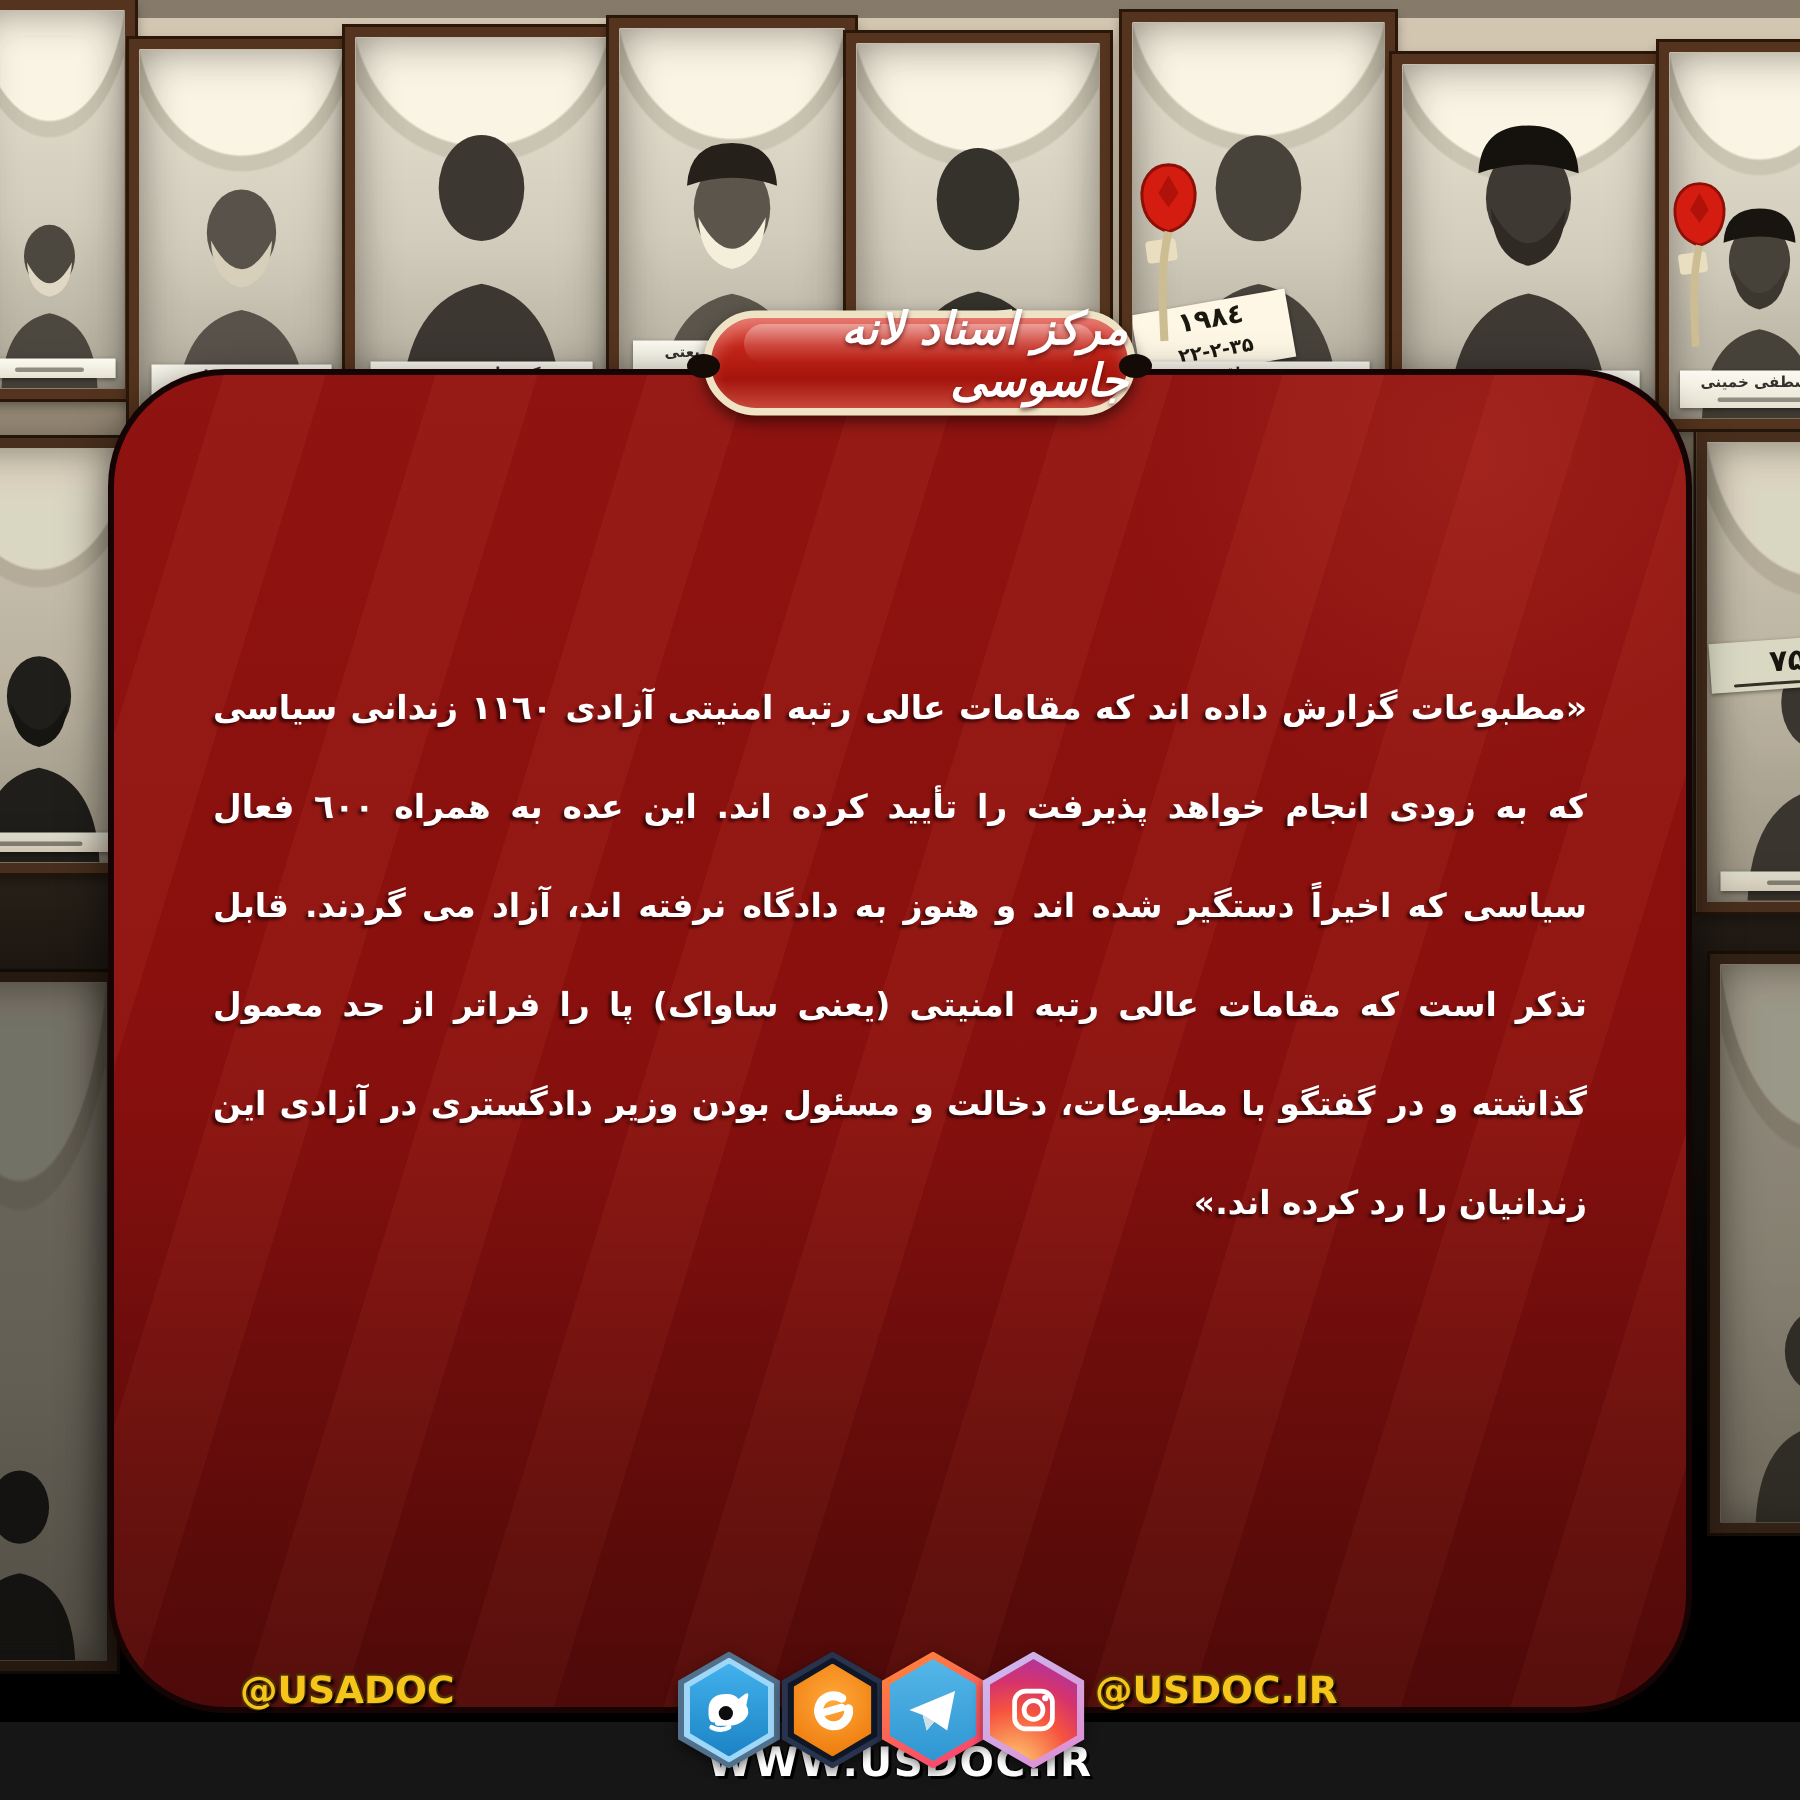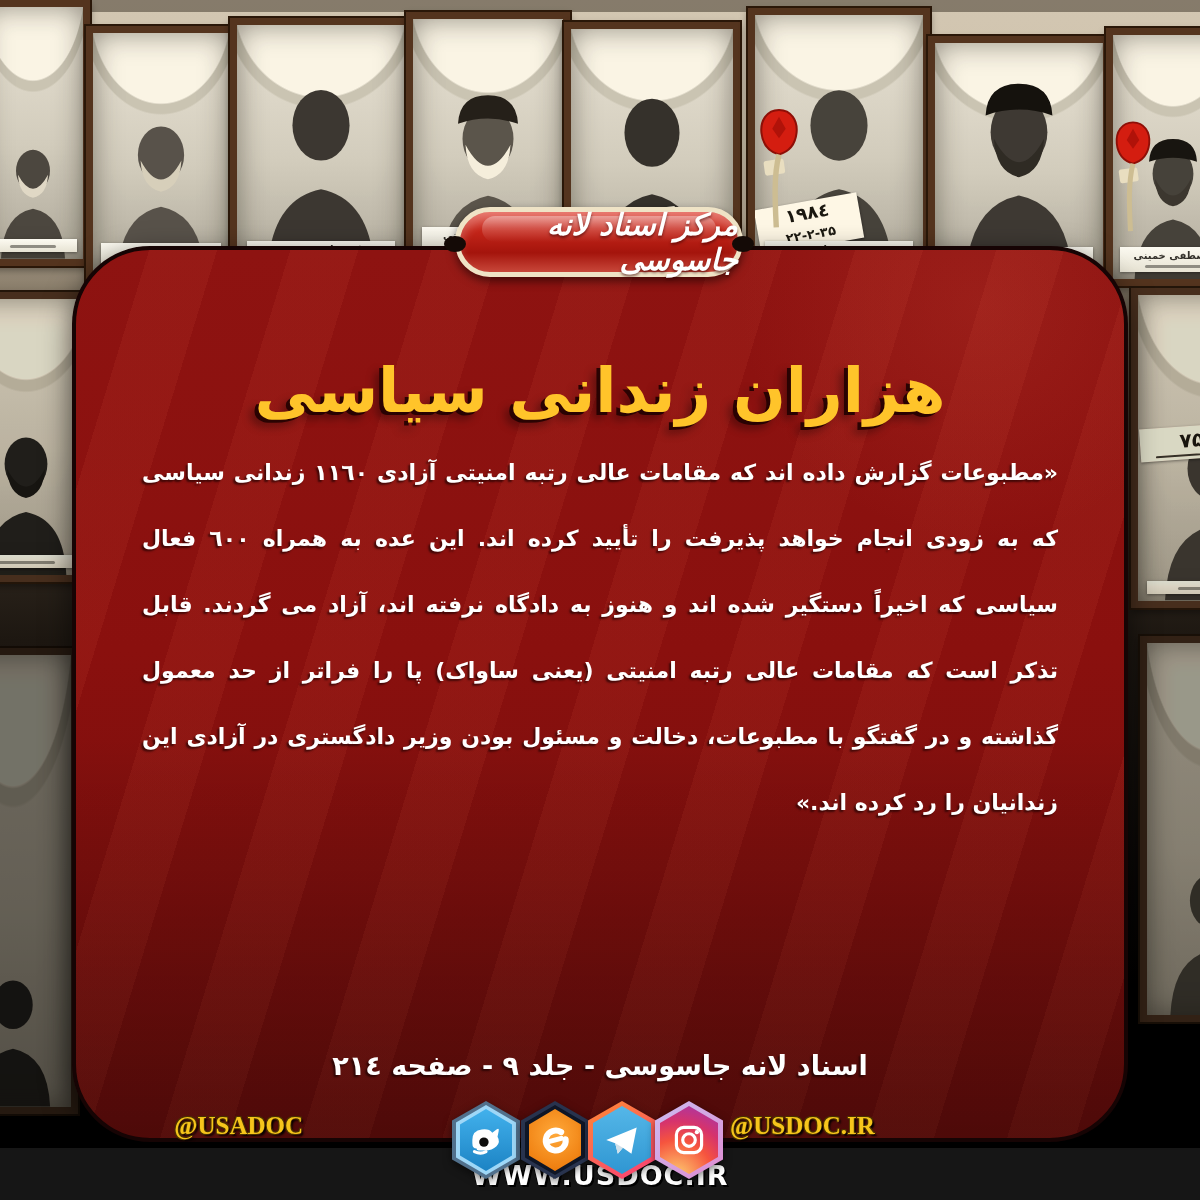--- a/index.html
+++ b/index.html
@@ -53,39 +53,39 @@
   .panel-title{position:absolute;top:62px;left:0;right:0;text-align:center;
          font-size:62px;font-weight:bold;color:#ffc42a;letter-spacing:0px;
          text-shadow:-4px 3px 0 rgba(38,2,2,.95), -8px 7px 8px rgba(0,0,0,.35);}
   .panel-body{position:absolute;top:168px;left:0;right:0;padding:0 66px;direction:rtl;
          text-align:justify;text-align-last:right;font-size:22px;font-weight:bold;color:#ffffff;
          line-height:66px;text-shadow:-2px 2px 2px rgba(25,0,0,.65);}
   .panel-source{position:absolute;top:800px;left:0;right:0;text-align:center;direction:rtl;
          font-size:27px;font-weight:bold;color:#fff;text-shadow:-2px 2px 2px rgba(25,0,0,.7);}
 
   
-  .pill{position:absolute;left:455px;top:207px;width:288px;height:70px;z-index:6;
+  .pill{position:absolute;left:469px;top:207px;width:288px;height:70px;z-index:6;
         border-radius:42px;border:5px solid #efe3c6;box-sizing:border-box;
         background:linear-gradient(180deg,#e2564a 0%,#c32519 32%,#a4140c 68%,#c8473a 100%);
         box-shadow:0 4px 10px rgba(0,0,0,.55), inset 0 8px 10px rgba(255,255,255,.22);
-        display:flex;align-items:center;justify-content:center;}
+        display:flex;align-items:flex-end;justify-content:center;}
   .pill::before,.pill::after{content:"";position:absolute;top:24px;width:22px;height:16px;
         background:#140a06;border-radius:50%;z-index:-1;}
   .pill::before{left:-16px;} .pill::after{right:-16px;}
   .pill-gloss{position:absolute;left:8%;top:4px;width:84%;height:26px;border-radius:20px;
         background:linear-gradient(180deg,rgba(255,255,255,.35),rgba(255,255,255,0));}
   .pill-text{position:relative;color:#fff;font-weight:bold;font-style:italic;font-size:30px;
         direction:rtl;text-shadow:0 2px 3px rgba(60,0,0,.6);}
 
   
   .blackbar{position:absolute;left:0;top:1148px;width:1200px;height:52px;background:#161616;z-index:5;}
   .website{position:absolute;left:0;right:0;top:1160px;text-align:center;z-index:7;
         font-size:27px;font-weight:bold;color:#fff;letter-spacing:1px;
         text-shadow:2px 2px 0 #000, -1px -1px 0 #000;}
-  .social{position:absolute;left:0;top:0;width:1056px;height:1200px;z-index:8;pointer-events:none;font-family:Liberation Serif, serif;}
+  .social{position:absolute;left:0;top:0;width:1056px;height:1200px;z-index:8;pointer-events:none;}
   .handle{position:absolute;top:1112px;font-size:25px;font-weight:bold;color:#f6c51b;
         text-shadow:-1px -1px 0 #4a3200,1px -1px 0 #4a3200,-1px 1px 0 #4a3200,2px 2px 2px #000;}
   .handle-left{right:753px;} .handle-right{left:730px;}
 
   .hexwrap{position:absolute;top:1101px;width:68px;height:78px;filter:drop-shadow(0 3px 4px rgba(0,0,0,.5));}
   .hex{clip-path:polygon(50% 0,100% 25%,100% 75%,50% 100%,0 75%,0 25%);}
   .layer{position:absolute;inset:0;}
   .mid{inset:4px;} .inner{inset:8px;display:flex;align-items:center;justify-content:center;}
   .inner5{inset:5px;display:flex;align-items:center;justify-content:center;}
   .o-bale{background:#51708c;} .m-bale{background:#9ed7f7;}
@@ -241,23 +241,21 @@
     <path d="M20 36 C16 52 17 70 18 90" stroke="#cdbd92" stroke-width="4" fill="none"></path>
   </svg>
   <svg class="tulip" style="left:1108px;top:116px;width:50px;height:124px" viewBox="0 0 40 95">
     <path d="M20 3 C11 3 6 11 7 20 C8 29 13 34 20 36 C27 34 32 29 33 20 C34 11 29 3 20 3 Z" fill="#d41d10" stroke="#8e0f07" stroke-width="1.5"></path>
     <path d="M20 8 L25 17 L20 24 L15 17 Z" fill="#b01209"></path>
     <rect x="9" y="40" width="15" height="11" rx="2" transform="rotate(-8 16 45)" fill="#e9dec0"></rect>
     <path d="M20 36 C16 52 17 70 18 90" stroke="#cdbd92" stroke-width="4" fill="none"></path>
   </svg>
 
   <div class="panel">
-    <h1 class="panel-title">هزاران زندانی سیاسی</h1>
     <p class="panel-body">«مطبوعات گزارش داده اند که مقامات عالی رتبه امنیتی آزادی ۱۱٦۰ زندانی سیاسی که به زودی انجام خواهد پذیرفت را تأیید کرده اند. این عده به همراه ٦۰۰ فعال سیاسی که اخیراً دستگیر شده اند و هنوز به دادگاه نرفته اند، آزاد می گردند. قابل تذکر است که مقامات عالی رتبه امنیتی (یعنی ساواک) پا را فراتر از حد معمول گذاشته و در گفتگو با مطبوعات، دخالت و مسئول بودن وزیر دادگستری در آزادی این زندانیان را رد کرده اند.»</p>
-    <div class="panel-source">اسناد لانه جاسوسی - جلد ۹ - صفحه ۲۱٤</div>
   </div>
 
   <div class="pill">
     <div class="pill-gloss"></div>
     <span class="pill-text">مرکز اسناد لانه جاسوسی</span>
   </div>
 
   <div class="blackbar"></div>
   <div class="website">WWW.USDOC.IR</div>
 

